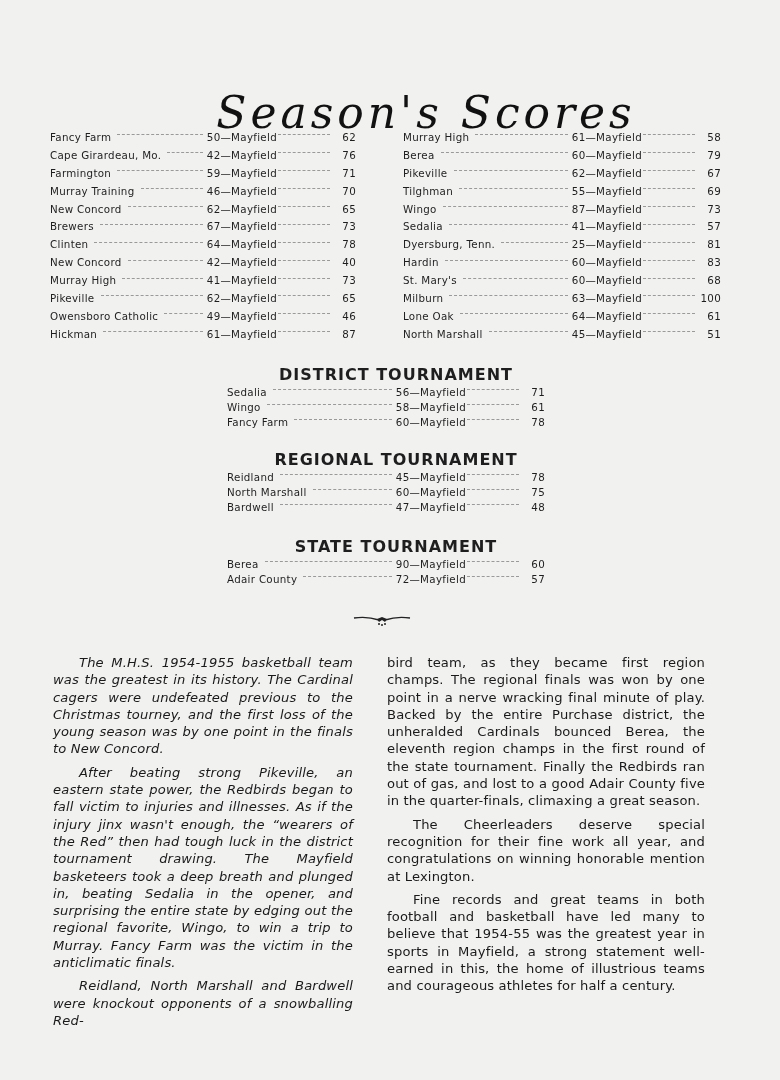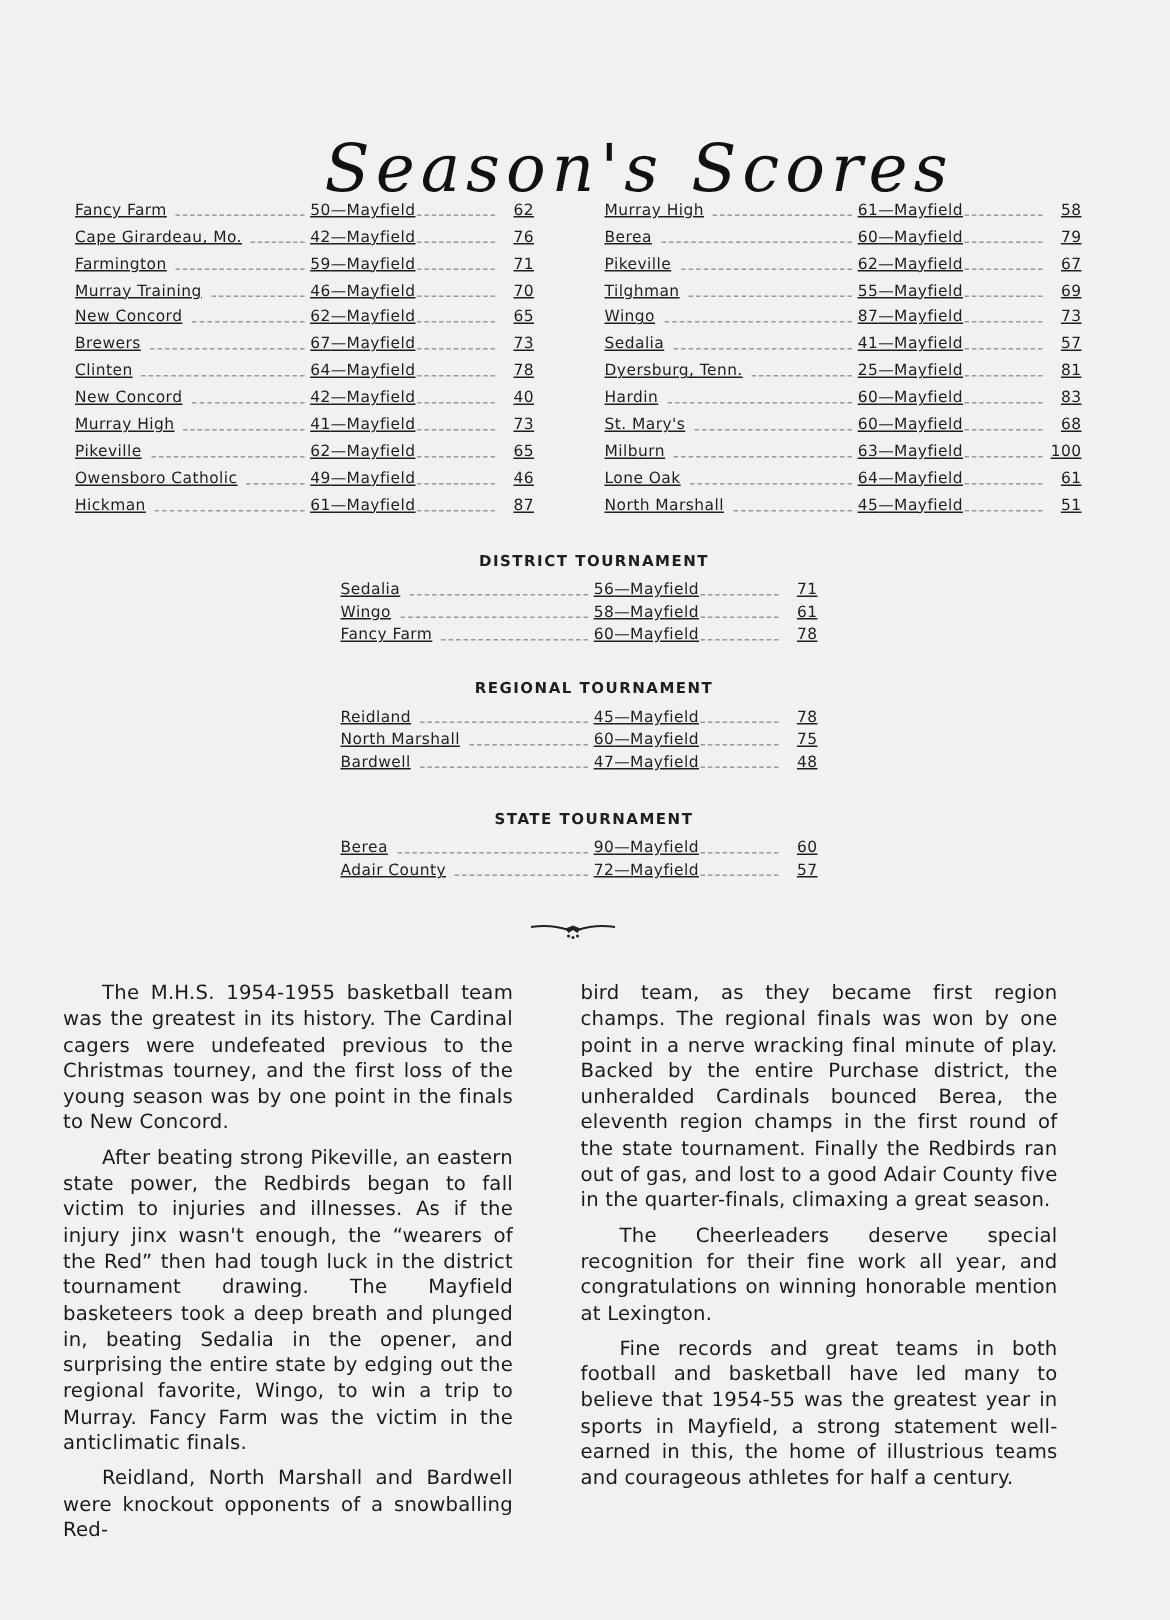--- a/index.html
+++ b/index.html
@@ -21,64 +21,63 @@
       color: #111;
       font-weight: normal;
       margin-left: 36px;
     }
     .score-col {
       position: absolute; top: 128px; width: 306px;
     }
     .score-col.left { left: 50px; }
     .score-col.right { left: 403px; width: 318px; }
     .row {
-      display: flex; align-items: flex-end;
+      display: flex; align-items: center;
       height: 17.9px; font-size: 10.3px; letter-spacing: 0.3px;
       white-space: nowrap;
-      text-decoration: underline;
     }
     .opp { flex: 0 0 auto; }
     .lead1 {
       flex: 1 1 auto; border-bottom: 1px dashed #9a9a9a;
       margin: 0 4px 0 6px; transform: translateY(-2px);
     }
     .opp-score { flex: 0 0 auto; }
     .mayfield { flex: 0 0 auto; }
     .lead2 {
       flex: 0 0 52px; border-bottom: 1px dashed #9a9a9a;
       margin: 0 4px 0 1px; transform: translateY(-2px);
     }
     .may-score { flex: 0 0 22px; text-align: right; }
 
     .tournament {
       position: absolute; left: 227px; width: 318px;
     }
     .t-heading {
       text-align: center; font-weight: bold;
-      font-size: 10px; letter-spacing: 1px;
+      font-size: 16px; letter-spacing: 1px;
       height: 18px; line-height: 18px;
       margin-left: 20px;
     }
     .tournament .row { height: 15px; }
     #district { top: 366px; }
     #regional { top: 451px; }
     #state { top: 538px; }
 
     .ornament {
       position: absolute; left: 352px; top: 613px; width: 60px; height: 16px;
     }
 
     .body-col {
       position: absolute; top: 654px; width: 300px;
       font-size: 13.1px; line-height: 17.3px;
       text-align: justify;
       letter-spacing: 0.15px;
       color: #1a1a1a;
     }
-    .body-col.left { left: 42px; }
+    .body-col.left { left: 53px; font-style: italic; }
     .body-col.right { left: 387px; width: 318px; }
     .body-col p { margin: 0 0 6px 0; text-indent: 26px; }
     .body-col p.cont { text-indent: 0; }
   </style>
 </head>
 <body>
 
 <h1 class="page-title">Season's Scores</h1>
 
 <div class="score-col left" id="col-left">

